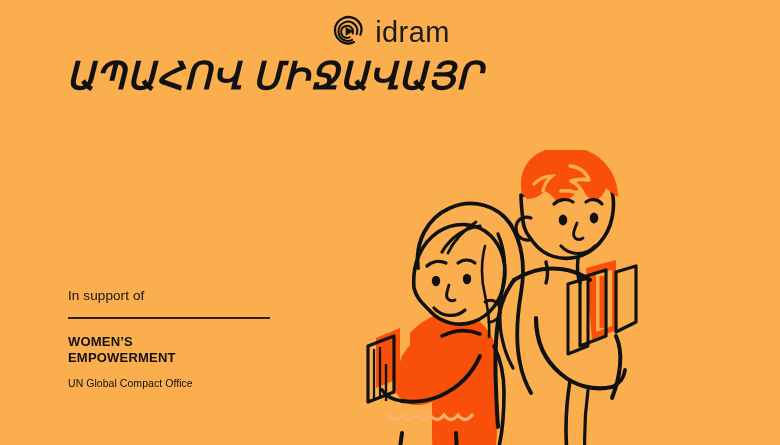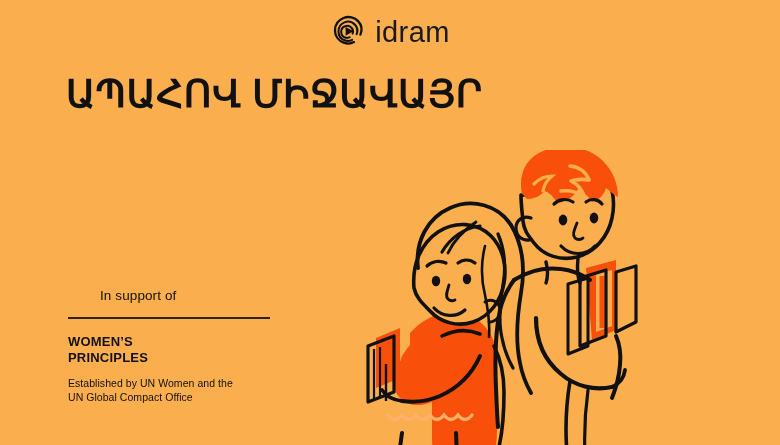--- a/index.html
+++ b/index.html
@@ -30,44 +30,44 @@
     letter-spacing:0.4px;
     line-height:1;
     white-space:nowrap;
   }
   .logo-word.idram { font-size:29px; font-weight:400; }
   .logo-word.idbank { font-size:29px; font-weight:400; letter-spacing:0px; }
 
   
   .headline {
     position:absolute;
-    left:66px; top:72px;
+    left:66px; top:54px;
     width:700px;
     color:#111111;
     font-weight:700;
     font-size:38px;
     line-height:1.16;
     letter-spacing:0.5px;
     white-space:nowrap;
+    font-style:italic;
   }
   .headline .hl-line { display:block; }
 
   
   .wep {
     position:absolute;
     left:68px; top:288px;
     width:220px;
     color:#111111;
   }
   .wep-intro {
     font-size:13.5px;
     font-weight:400;
     line-height:1.2;
     letter-spacing:0.1px;
-    margin-left:32px;
   }
   .wep-rule {
     margin-top:13px;
     width:202px;
     height:2px;
     background:#2c2317;
   }
   .wep-title {
     margin-top:15px;
     font-size:13px;
@@ -124,24 +124,23 @@
 
   <div class="headline">
     <span class="hl-line">ԱՊԱՀՈՎ ՄԻՋԱՎԱՅՐ</span>
   </div>
 
   <div class="wep">
     <div class="wep-intro">In support of</div>
     <div class="wep-rule"></div>
     <div class="wep-title">
       <span>WOMEN’S</span>
-      <span>PRINCIPLES</span>
+      <span>EMPOWERMENT</span>
     </div>
     <div class="wep-sub">
-      <span>Established by UN Women and the</span>
       <span>UN Global Compact Office</span>
     </div>
   </div>
 
   <div class="illustration">
     <svg viewBox="0 0 360 295" aria-hidden="true">
       <defs>
         <clipPath id="clipAll">
             <rect x="0" y="0" width="360" height="295"></rect>
           </clipPath>

